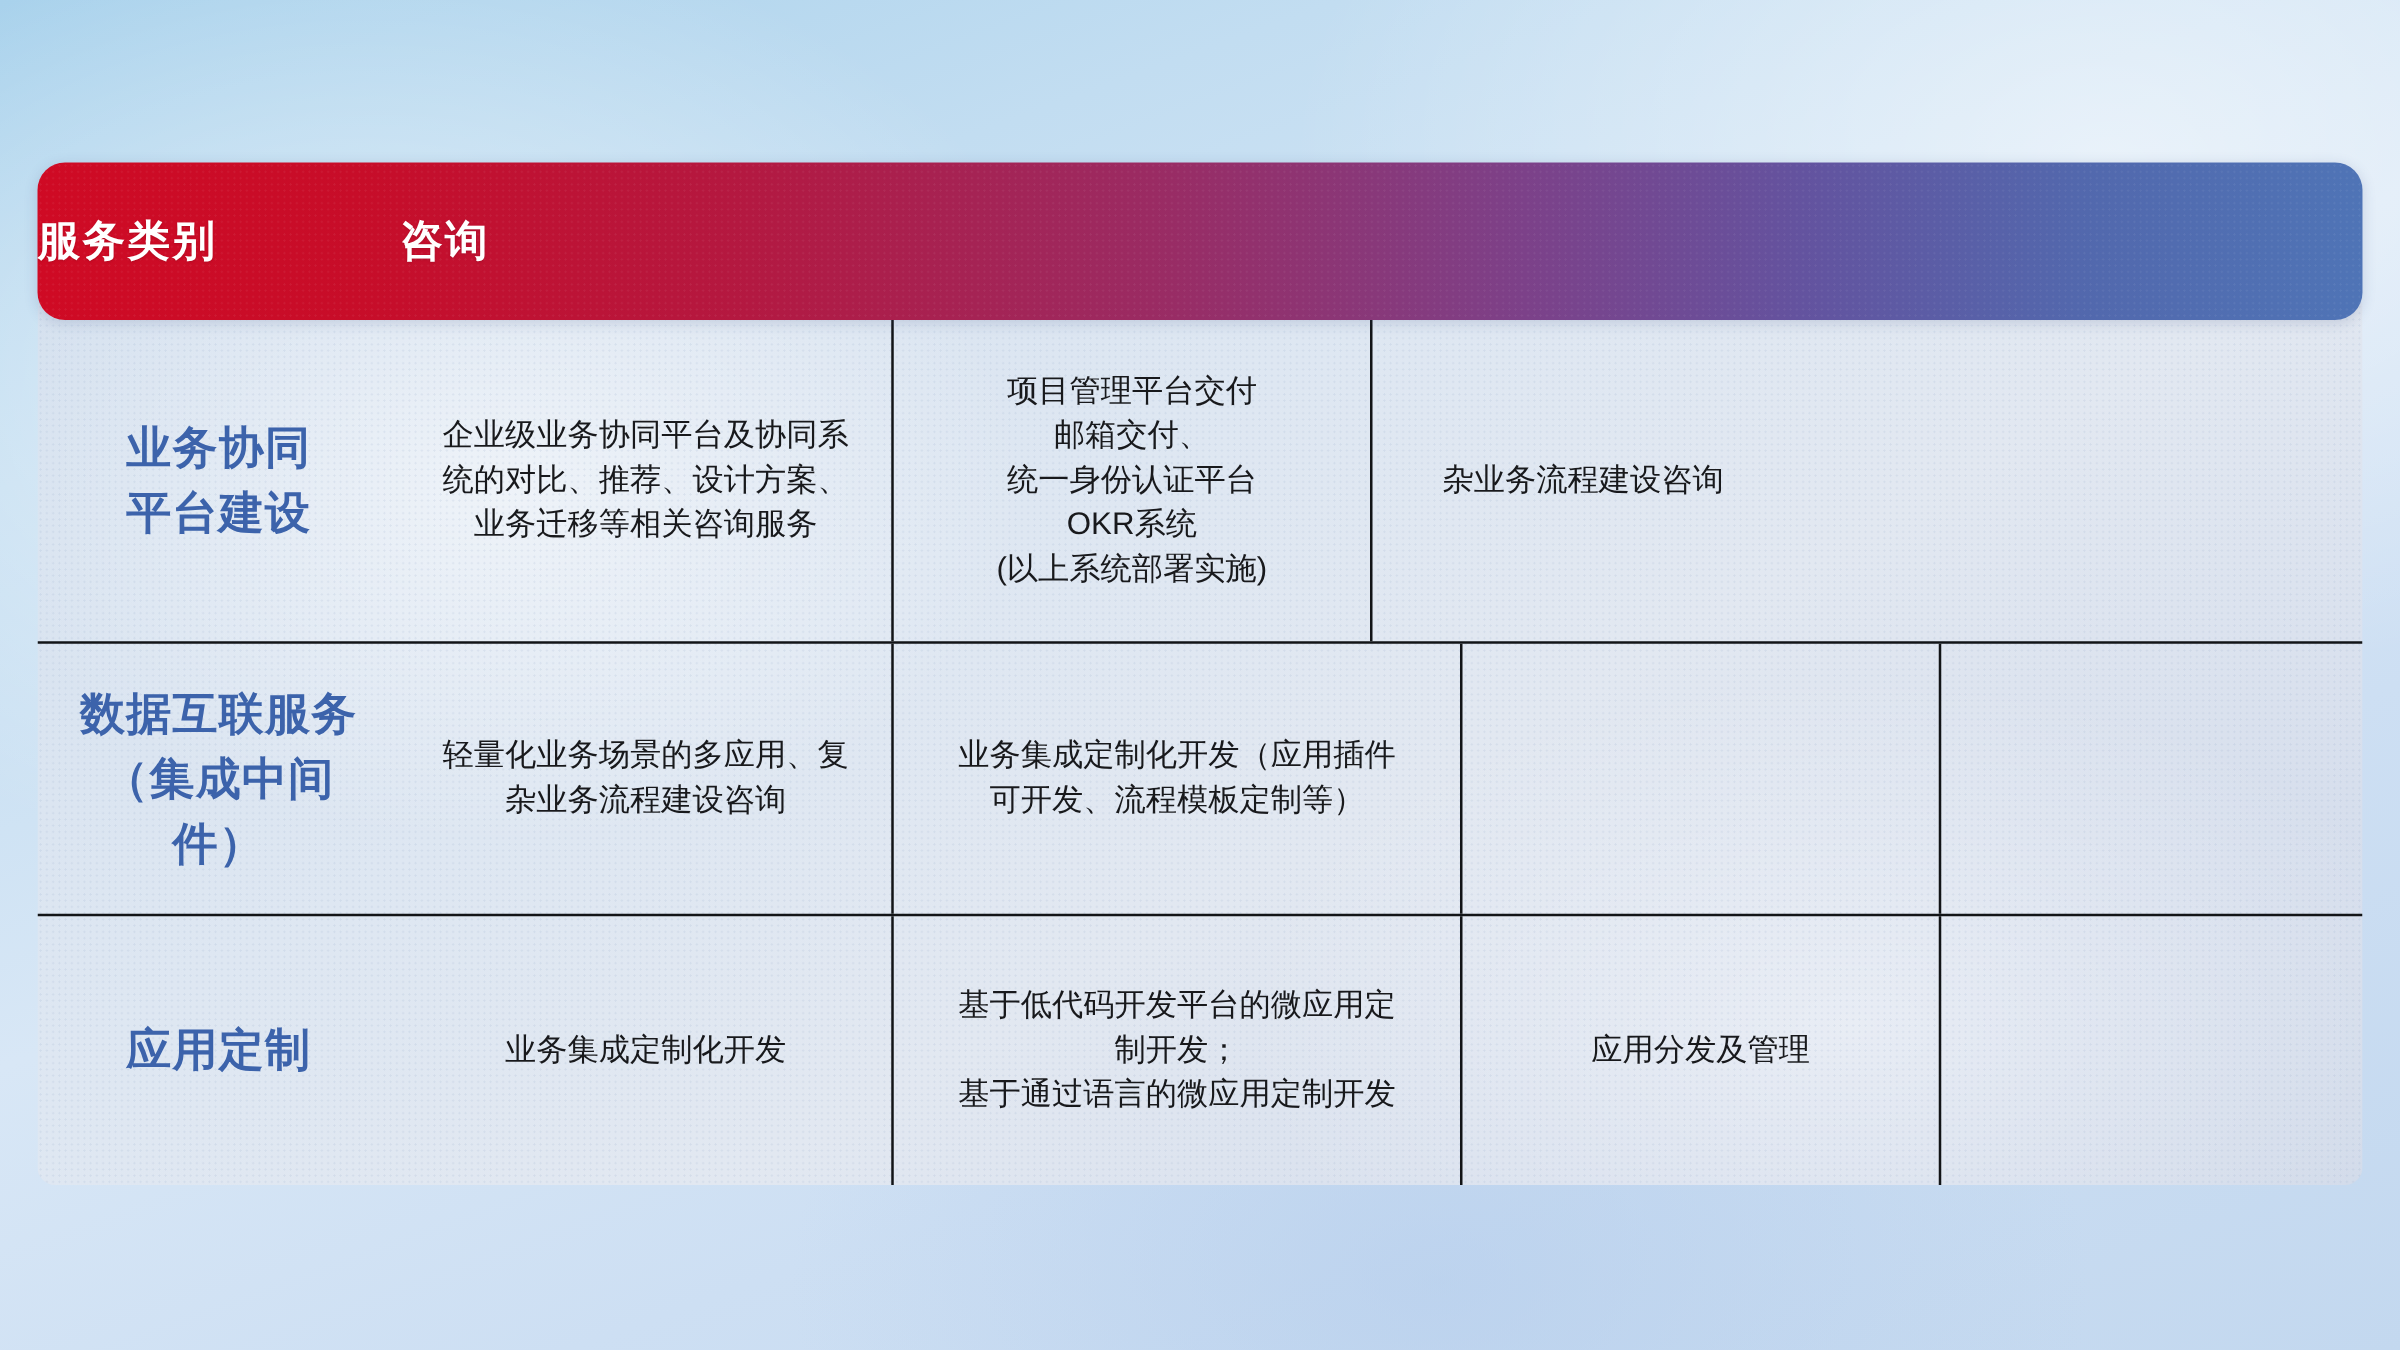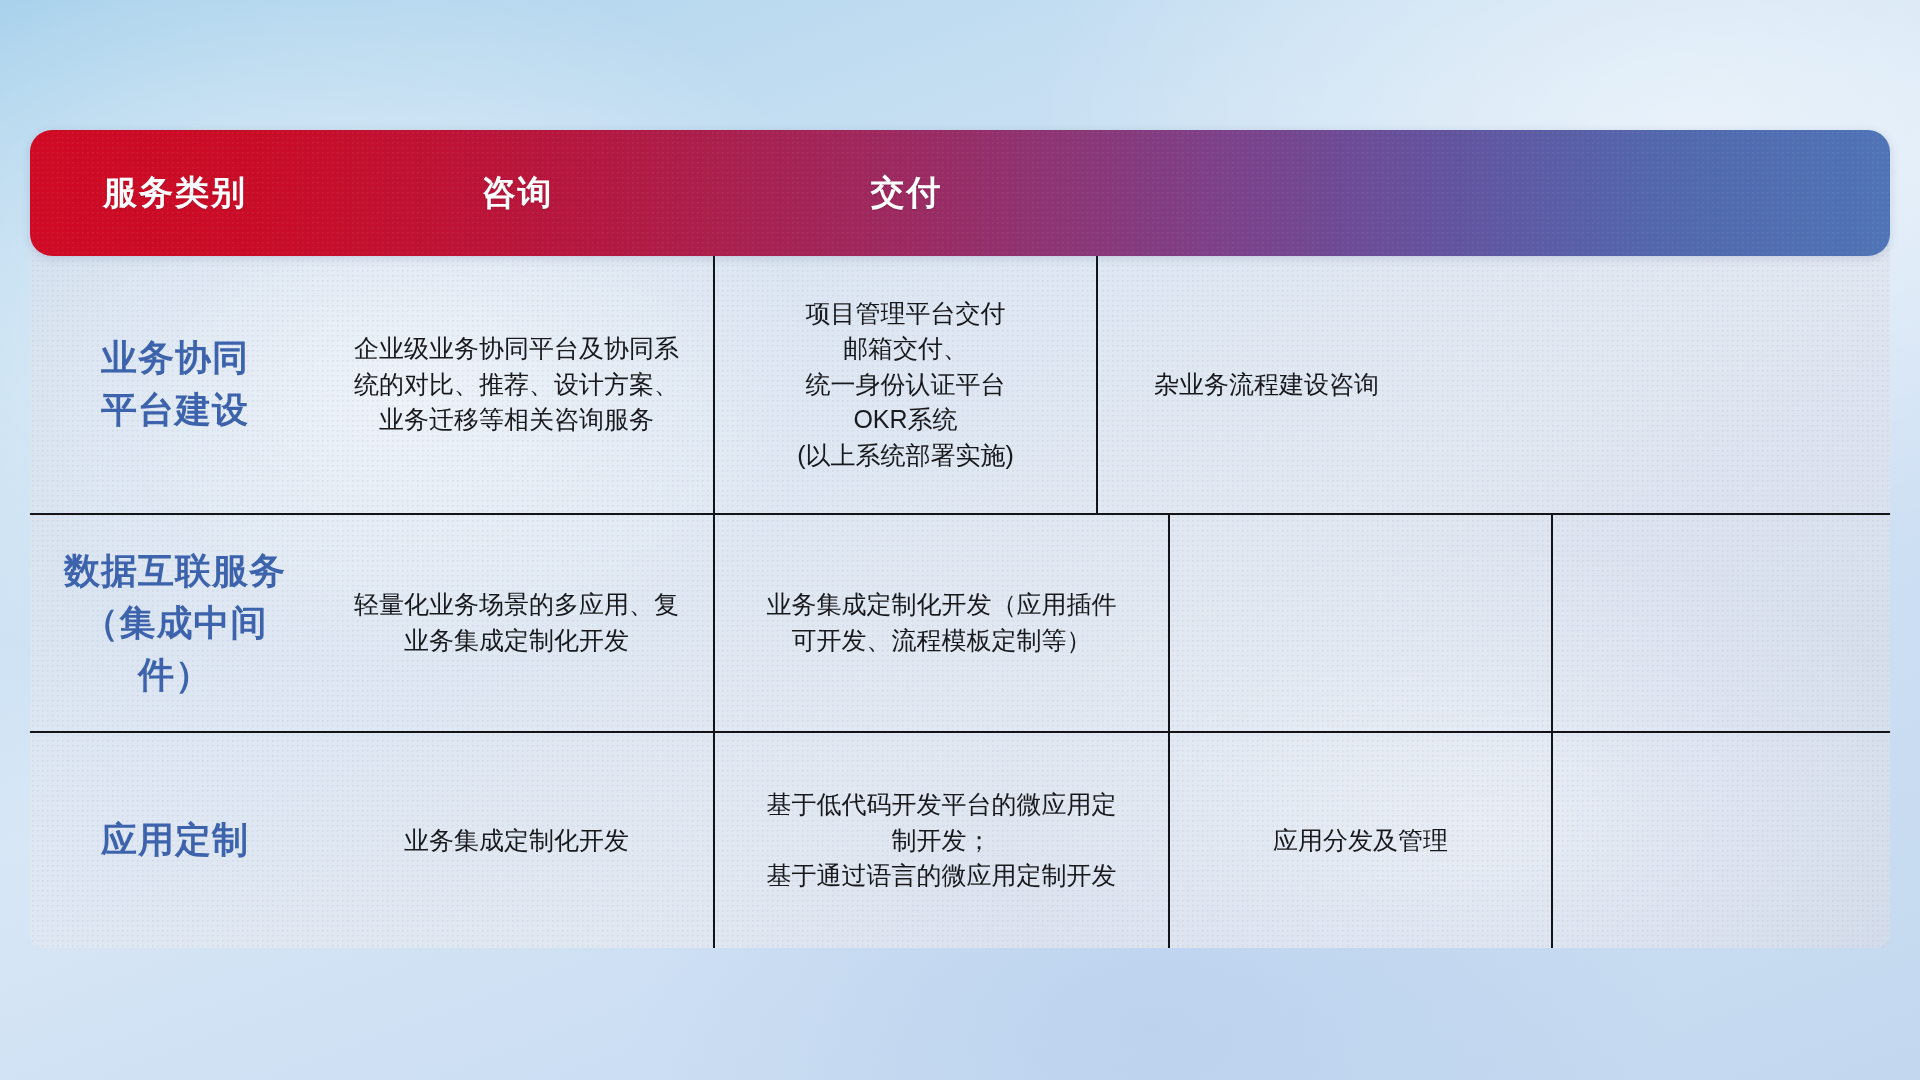--- a/index.html
+++ b/index.html
@@ -46,21 +46,21 @@
     position:absolute; inset:0;
     background-image: radial-gradient(rgba(255,255,255,0.10) 1px, transparent 1px);
     background-size: 5px 5px;
     opacity:.55;
     pointer-events:none;
   }
   .th {
     color:#ffffff;
     font-size:34px;
     font-weight:bold;
-    text-align:center;
+    text-align:left;
     letter-spacing:2px;
     position:relative;
     z-index:2;
     text-shadow: 0 1px 2px rgba(0,0,0,0.13);
   }
 
   
   .tbody {
     position:absolute;
     left:0; top:103px;
@@ -131,21 +131,20 @@
   .cell-text { white-space:pre-line; display:block; }
 </style>
 </head>
 <body>
 
 <div class="table-wrap">
 
   <div class="thead">
     <div class="th c0">服务类别</div>
     <div class="th c1">咨询</div>
-    <div class="th c3">交付</div>
   </div>
 
   <div class="tbody">
     <div class="rows">
 
       <div class="row r1">
         <div class="td c0">
           <span class="cat cell-text">业务协同
 平台建设</span>
         </div>
@@ -166,21 +165,21 @@
         </div>
       </div>
 
       <div class="row r2">
         <div class="td c0">
           <span class="cat cell-text">数据互联服务
 （集成中间件）</span>
         </div>
         <div class="td c1">
           <span class="cell-text">轻量化业务场景的多应用、复
-业务集成定制化开发</span>
+杂业务流程建设咨询</span>
         </div>
         <div class="td c2">
           <span class="cell-text">业务集成定制化开发（应用插件
 可开发、流程模板定制等）</span>
         </div>
         <div class="td c3">
           <span class="cell-text"></span>
         </div>
         <div class="td c4">
           <span class="cell-text"></span>

